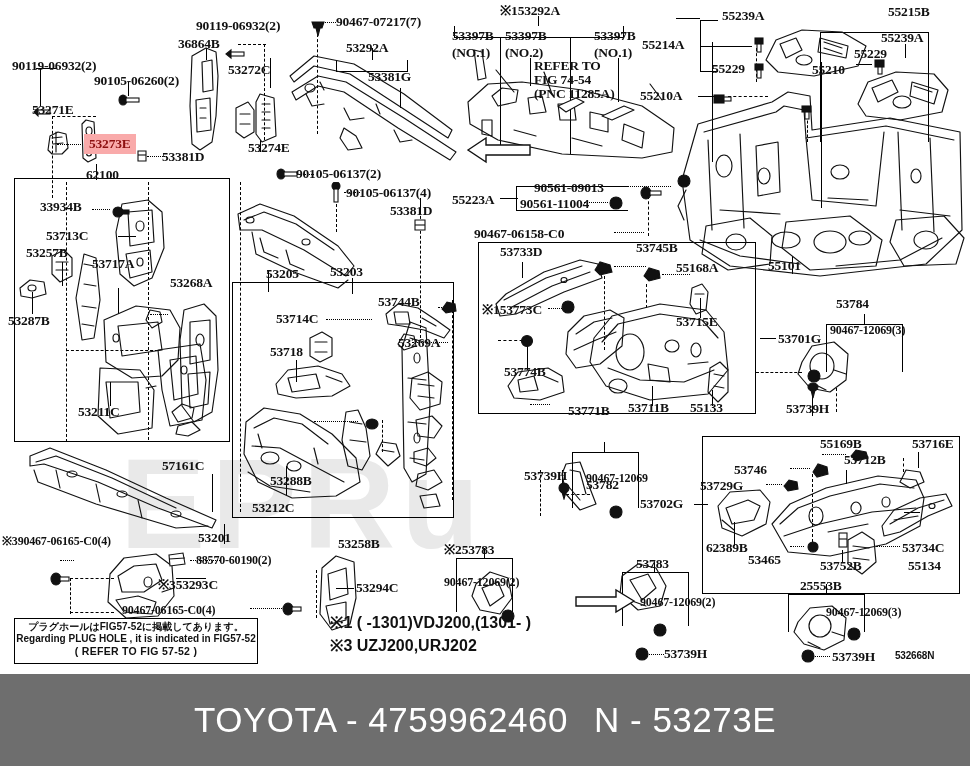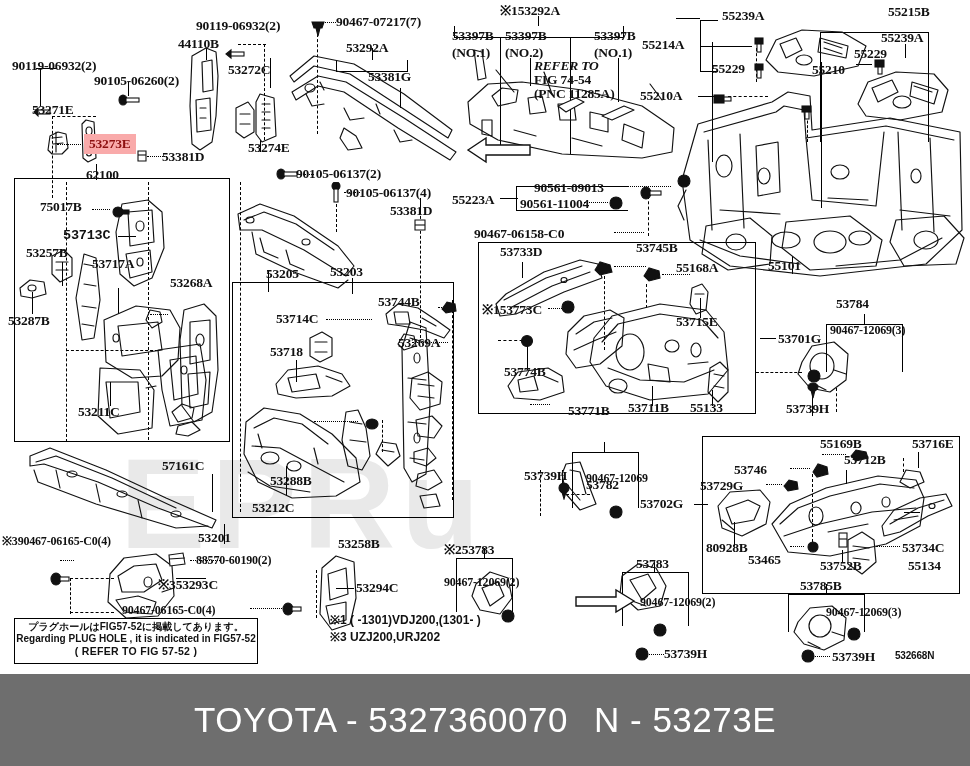--- a/index.html
+++ b/index.html
@@ -144,21 +144,21 @@
   #plug-note .l3 { font-size: 10.5px; letter-spacing: 0.3px; text-align: center; }
   
   #legend {
     position: absolute;
     left: 330px; top: 612px;
     z-index: 7;
   }
   #legend div {
     font-family: "Liberation Sans", sans-serif;
     font-weight: 700;
-    font-size: 12px;
+    font-size: 16px;
     color: #111;
     line-height: 1.42;
     white-space: nowrap;
   }
   #diag-id {
     position: absolute;
     left: 895px; top: 650px;
     font-family: "Liberation Sans", sans-serif;
     font-size: 10px;
     font-weight: 700;
@@ -1041,54 +1041,54 @@
     <div class="ln v" style="left:826px;top:584px;height:10px;"></div>
     <div class="ln dot-h" style="left:812px;top:656px;width:18px;"></div>
 
     <span class="lbl" style="left:12px;top:58px;">90119-06932(2)</span>
     <span class="lbl" style="left:32px;top:102px;">53271E</span>
     <span class="lbl" style="left:94px;top:73px;">90105-06260(2)</span>
     <span class="lbl hl" style="left:84px;top:134px;">53273E</span>
     <span class="lbl" style="left:86px;top:167px;">62100</span>
     <span class="lbl" style="left:162px;top:149px;">53381D</span>
     <span class="lbl" style="left:196px;top:18px;">90119-06932(2)</span>
-    <span class="lbl" style="left:178px;top:36px;">44110B</span>
+    <span class="lbl" style="left:178px;top:36px;">36864B</span>
     <span class="lbl" style="left:228px;top:62px;">53272C</span>
     <span class="lbl" style="left:248px;top:140px;">53274E</span>
 
     <span class="lbl" style="left:336px;top:14px;">90467-07217(7)</span>
     <span class="lbl" style="left:346px;top:40px;">53292A</span>
     <span class="lbl" style="left:368px;top:69px;">53381G</span>
     <span class="lbl" style="left:296px;top:166px;">90105-06137(2)</span>
     <span class="lbl" style="left:346px;top:185px;">90105-06137(4)</span>
     <span class="lbl" style="left:390px;top:203px;">53381D</span>
 
     <span class="lbl" style="left:500px;top:3px;">※153292A</span>
     <span class="lbl" style="left:452px;top:28px;">53397B</span>
     <span class="lbl" style="left:452px;top:45px;">(NO.1)</span>
     <span class="lbl" style="left:505px;top:28px;">53397B</span>
     <span class="lbl" style="left:505px;top:45px;">(NO.2)</span>
     <span class="lbl" style="left:594px;top:28px;">53397B</span>
     <span class="lbl" style="left:594px;top:45px;">(NO.1)</span>
-    <span class="lbl" style="left:534px;top:58px;font-style:italic;">REFER TO</span>
+    <span class="lbl" style="left:534px;top:58px;">REFER TO</span>
     <span class="lbl" style="left:534px;top:72px;">FIG 74-54</span>
     <span class="lbl" style="left:534px;top:86px;">(PNC 11285A)</span>
 
     <span class="lbl" style="left:722px;top:8px;">55239A</span>
     <span class="lbl" style="left:642px;top:37px;">55214A</span>
     <span class="lbl" style="left:712px;top:61px;">55229</span>
     <span class="lbl" style="left:640px;top:88px;">55210A</span>
     <span class="lbl" style="left:812px;top:62px;">55210</span>
     <span class="lbl" style="left:888px;top:4px;">55215B</span>
     <span class="lbl" style="left:881px;top:30px;">55239A</span>
     <span class="lbl" style="left:854px;top:46px;">55229</span>
     <span class="lbl" style="left:768px;top:258px;">55101</span>
 
-    <span class="lbl" style="left:40px;top:199px;">75017B</span>
-    <span class="lbl" style="left:63px;top:228px;font-family:Liberation Mono, monospace;">53713C</span>
+    <span class="lbl" style="left:40px;top:199px;">33934B</span>
+    <span class="lbl" style="left:46px;top:228px;">53713C</span>
     <span class="lbl" style="left:26px;top:245px;">53257B</span>
     <span class="lbl" style="left:92px;top:256px;">53717A</span>
     <span class="lbl" style="left:170px;top:275px;">53268A</span>
     <span class="lbl" style="left:8px;top:313px;">53287B</span>
     <span class="lbl" style="left:78px;top:404px;">53211C</span>
 
     <span class="lbl" style="left:266px;top:266px;">53205</span>
     <span class="lbl" style="left:330px;top:264px;">53203</span>
 
     <span class="lbl" style="left:378px;top:294px;">53744B</span>
@@ -1135,27 +1135,27 @@
     <span class="lbl" style="left:636px;top:556px;">53783</span>
     <span class="lbl sm" style="left:640px;top:596px;">90467-12069(2)</span>
     <span class="lbl" style="left:664px;top:646px;">53739H</span>
     <span class="lbl" style="left:640px;top:496px;">53702G</span>
 
     <span class="lbl" style="left:820px;top:436px;">55169B</span>
     <span class="lbl" style="left:912px;top:436px;">53716E</span>
     <span class="lbl" style="left:844px;top:452px;">53712B</span>
     <span class="lbl" style="left:734px;top:462px;">53746</span>
     <span class="lbl" style="left:700px;top:478px;">53729G</span>
-    <span class="lbl" style="left:706px;top:540px;">80928B</span>
+    <span class="lbl" style="left:706px;top:540px;">62389B</span>
     <span class="lbl" style="left:748px;top:552px;">53465</span>
     <span class="lbl" style="left:820px;top:558px;">53752B</span>
     <span class="lbl" style="left:902px;top:540px;">53734C</span>
     <span class="lbl" style="left:908px;top:558px;">55134</span>
 
-    <span class="lbl" style="left:800px;top:578px;">53785B</span>
+    <span class="lbl" style="left:800px;top:578px;">25553B</span>
     <span class="lbl sm" style="left:826px;top:606px;">90467-12069(3)</span>
     <span class="lbl" style="left:832px;top:649px;">53739H</span>
 
     <div id="plug-note">
       <div class="l1">プラグホールはFIG57-52に掲載してあります。</div>
       <div class="l2">Regarding PLUG HOLE , it is indicated in FIG57-52</div>
       <div class="l3">( REFER TO FIG 57-52 )</div>
     </div>
 
     <div id="legend">
@@ -1164,19 +1164,19 @@
     </div>
 
     <div id="diag-id">532668N</div>
 
   </div>
 
   <div id="footer">
     <div class="ftxt">
       <span>TOYOTA</span>
       <span>-</span>
-      <span>5327360070</span><span class="gap"></span><span>N</span>
+      <span>4759962460</span><span class="gap"></span><span>N</span>
       <span>-</span>
       <span>53273E</span>
     </div>
   </div>
 
 </div>
 
 </body></html>

